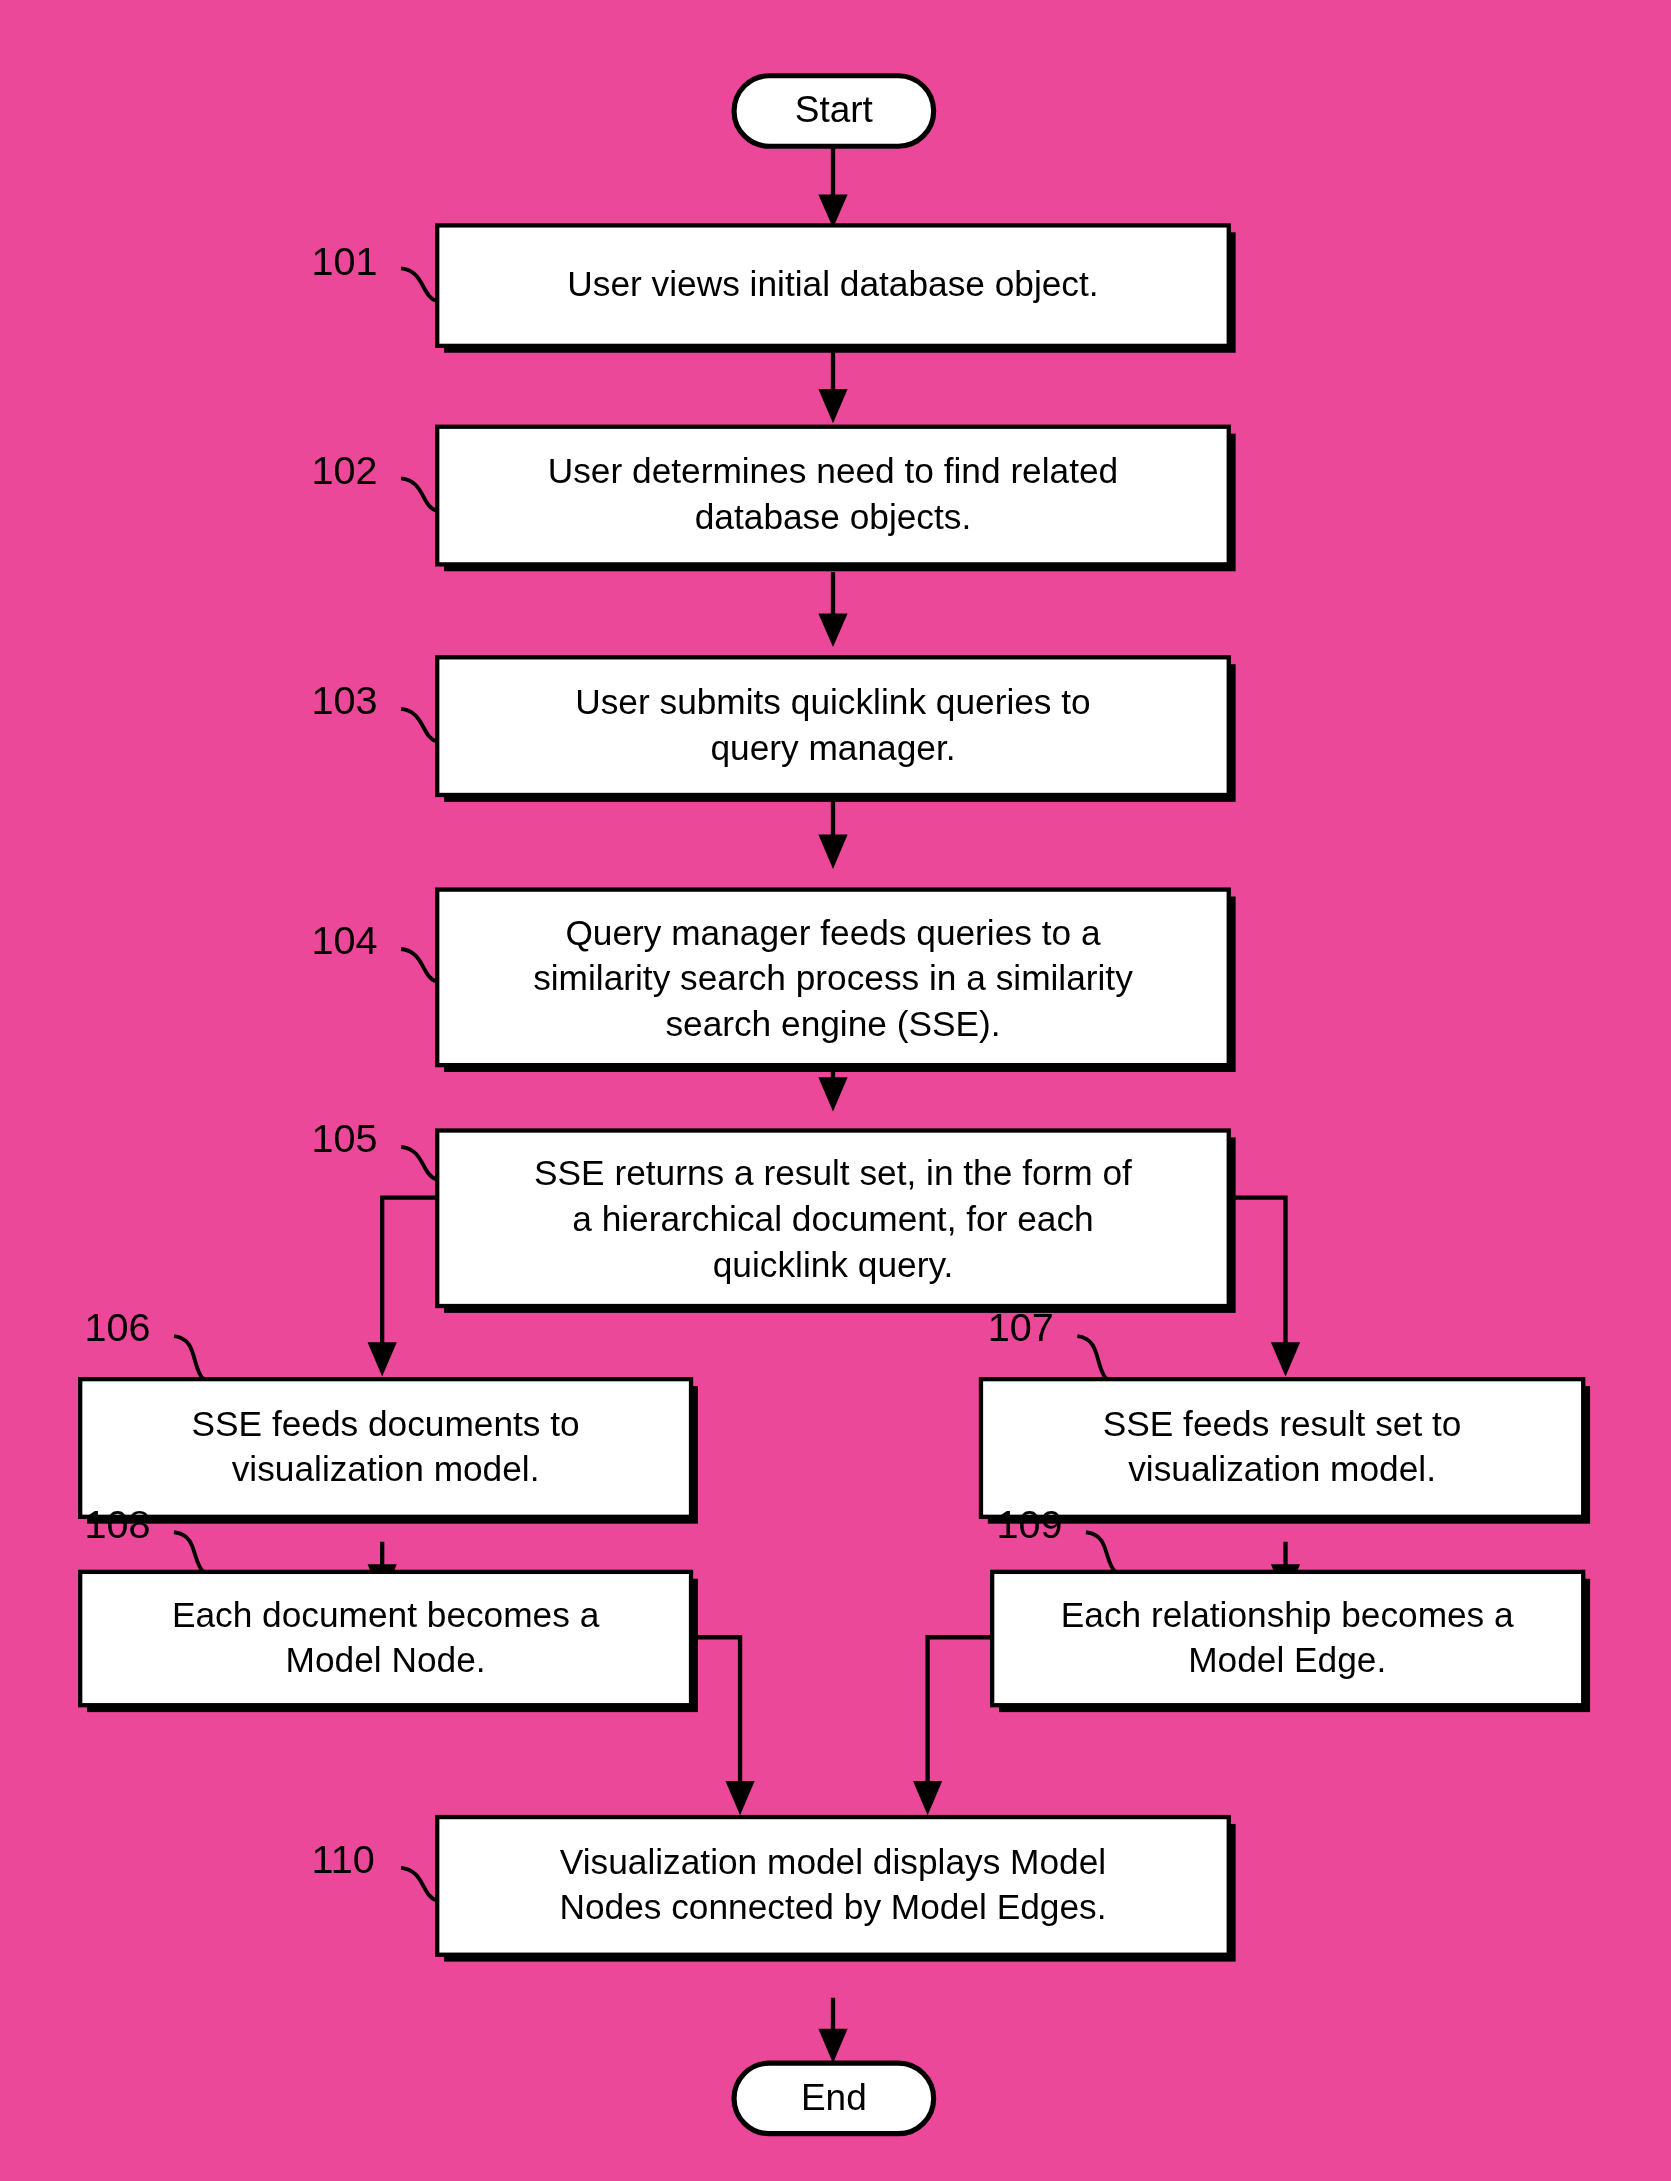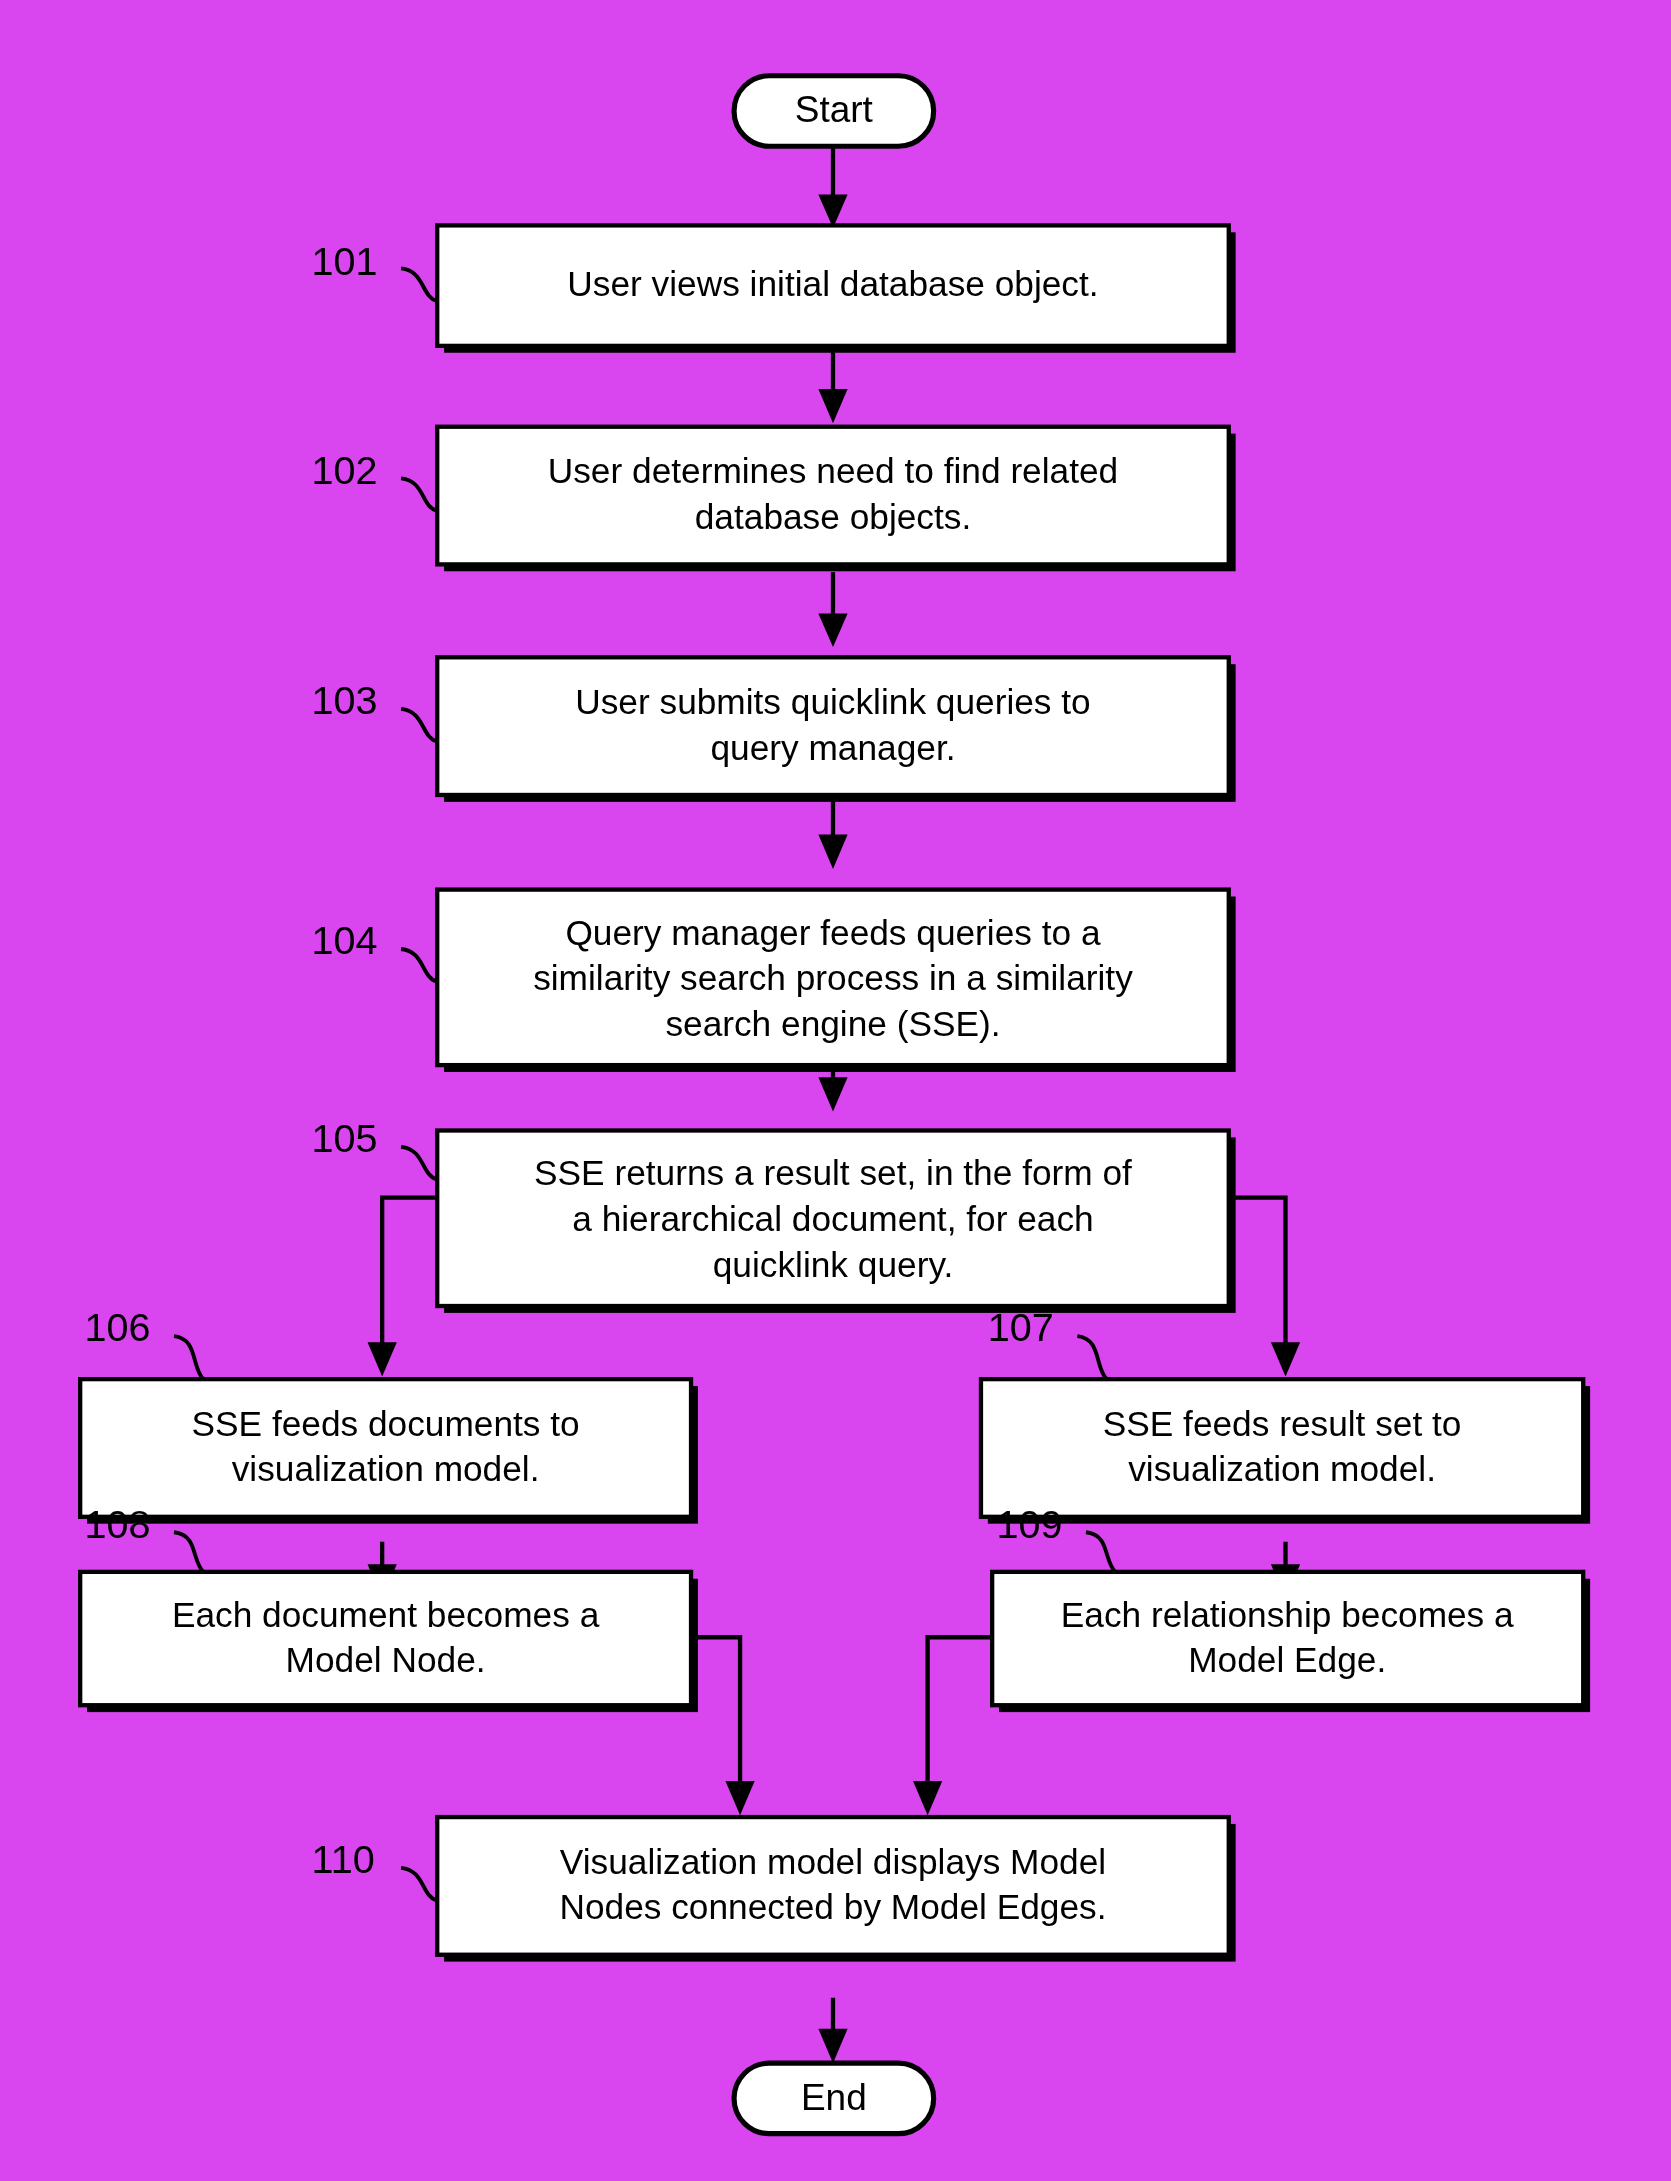--- a/index.html
+++ b/index.html
@@ -10,21 +10,21 @@
   body {
     width: 1672px;
     height: 2181px;
     font-family: "Liberation Sans", sans-serif;
     overflow: hidden;
   }
   #flowchart-root {
     position: relative;
     width: 1672px;
     height: 2181px;
-    background: #d946ef;
+    background: #ec4899;
   }
   svg#diagram {
     display: block;
     width: 1672px;
     height: 2181px;
   }
   .node-box {
     fill: #ffffff;
     stroke: #000000;
     stroke-width: 5;

